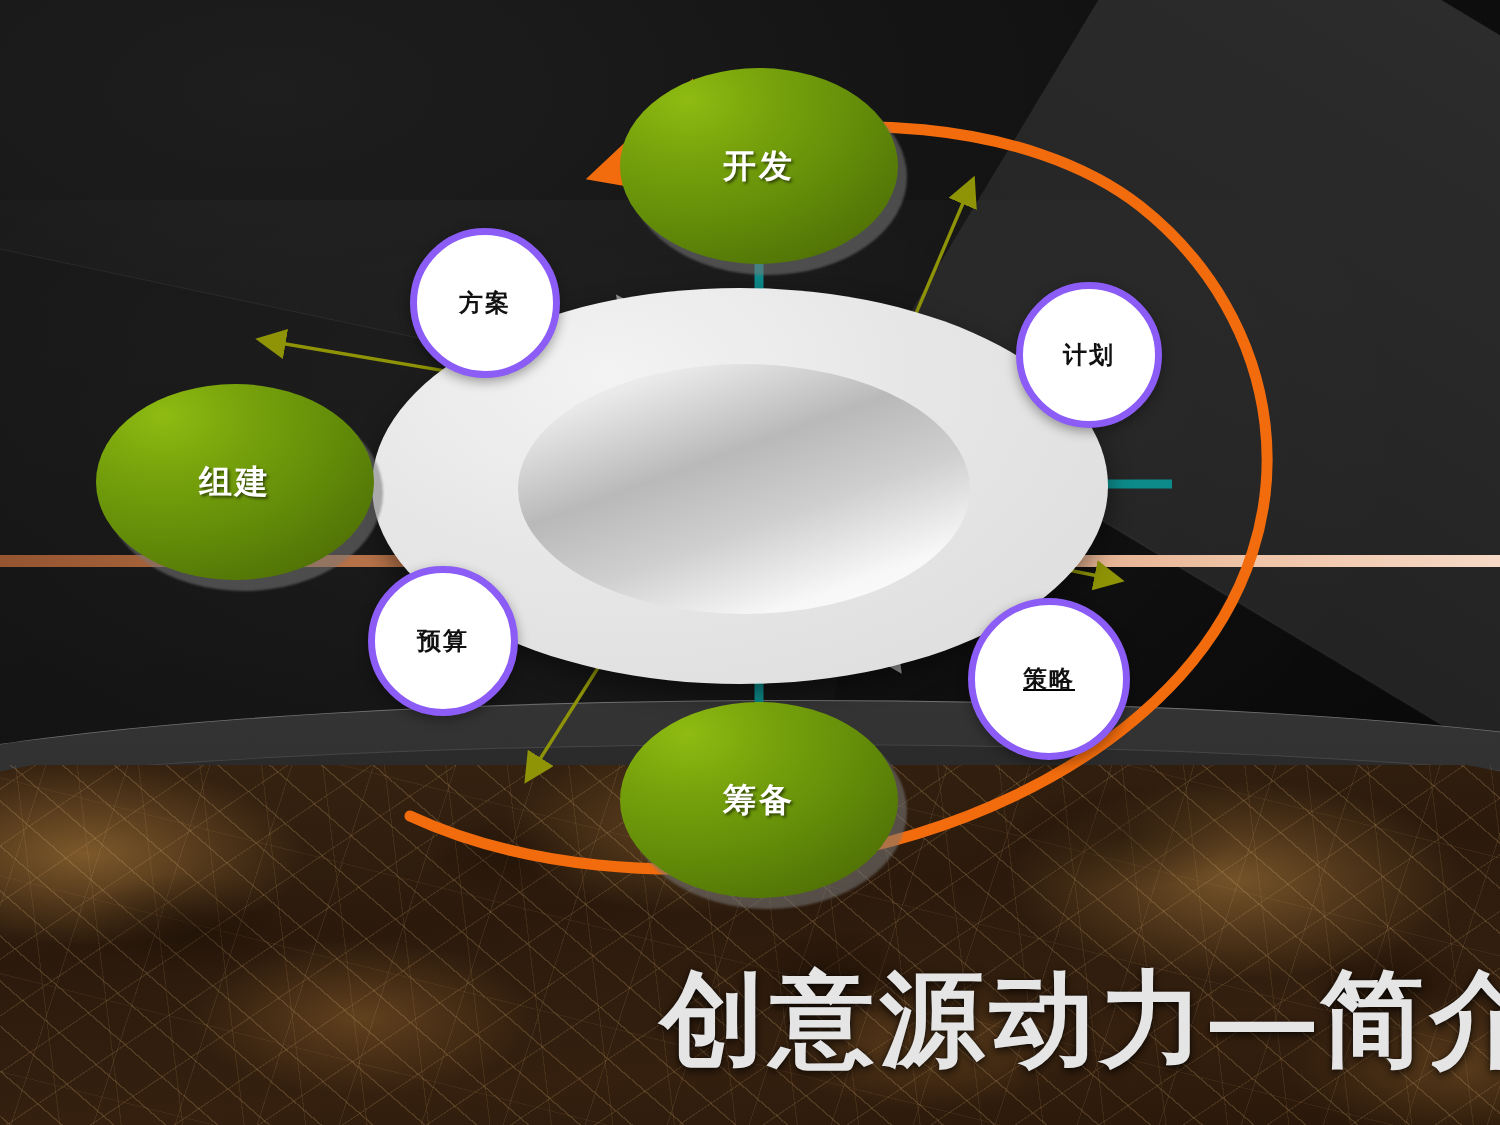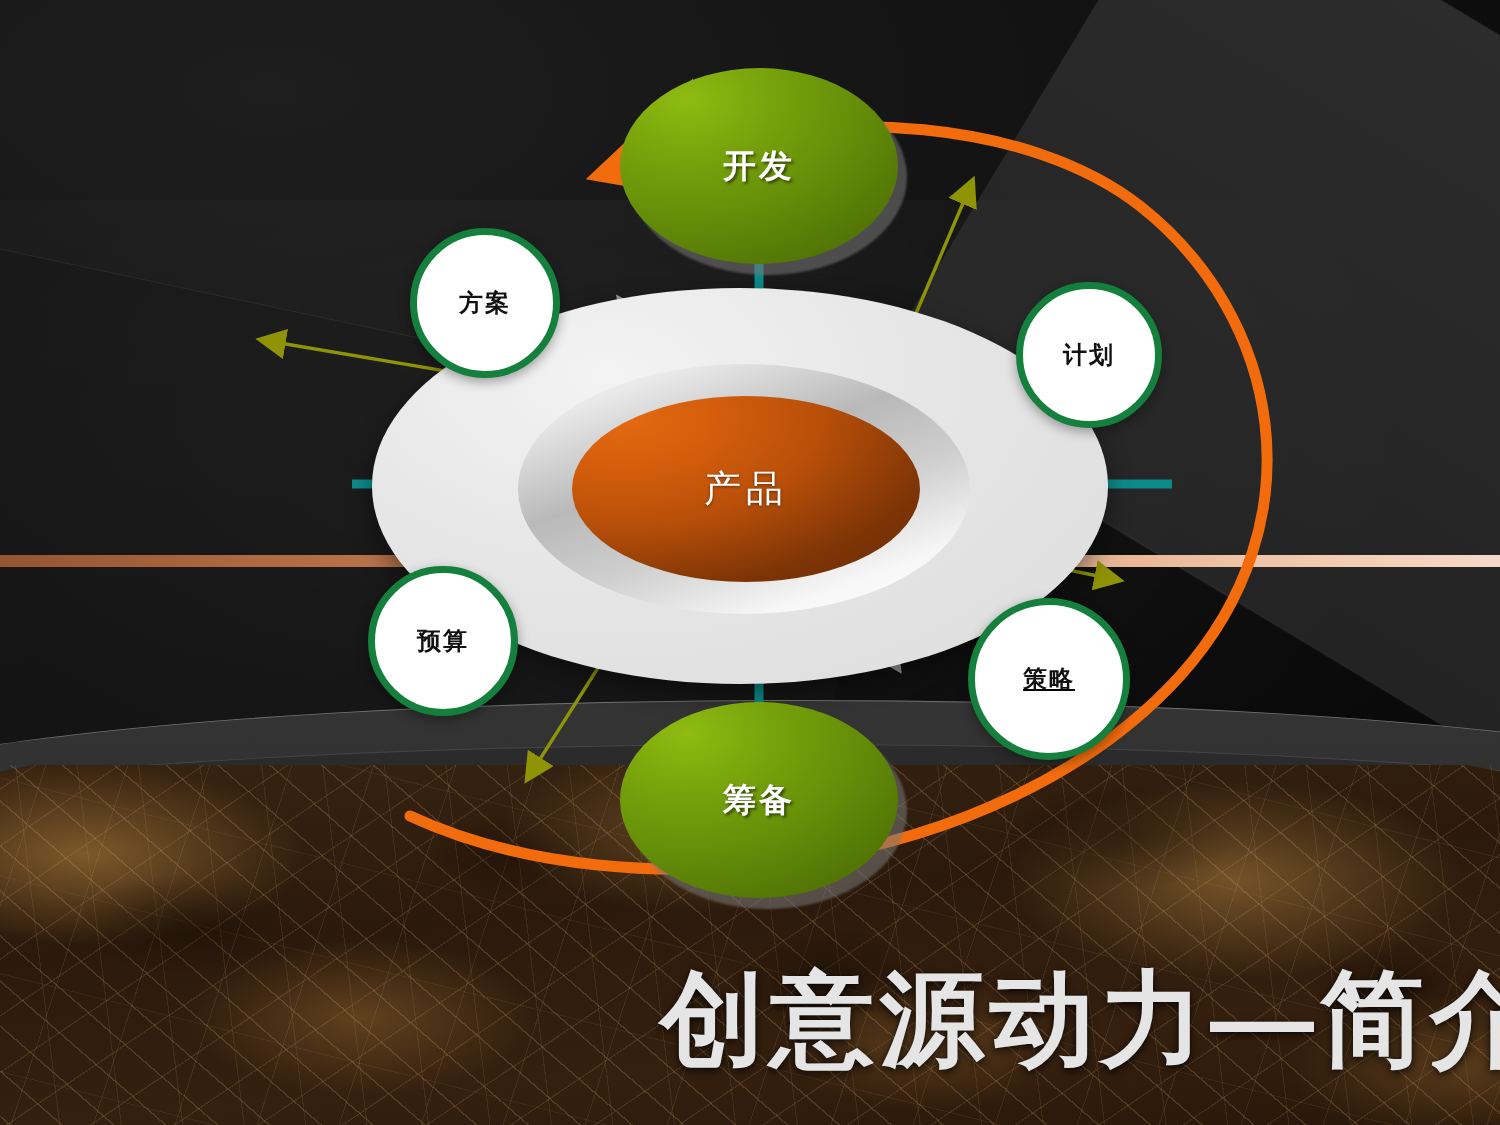--- a/index.html
+++ b/index.html
@@ -188,21 +188,21 @@
   .node .lbl{position:relative;z-index:2;}
 
   .node-top   {left:620px;top:68px;  width:278px;height:196px;text-align:right;}
   .node-left  {left:96px; top:384px; width:278px;height:196px;}
   .node-right {left:1156px;top:384px;width:278px;height:196px;}
   .node-bottom{left:620px;top:702px; width:278px;height:196px;text-align:right;}
 
   
   .bubble{
     position:absolute;border-radius:50%;
-    background:#fff;border:7px solid #15803d;
+    background:#fff;border:7px solid #8b5cf6;
     display:flex;align-items:center;justify-content:center;
     box-shadow:0 4px 12px rgba(0,0,0,.35);
   }
   .bubble .lbl{
     color:#111;font-weight:bold;font-size:24px;letter-spacing:2px;
   }
   .b-tl{left:410px;top:228px; width:136px;height:136px;}
   .b-tr{left:1016px;top:282px;width:132px;height:132px;}
   .b-bl{left:368px;top:566px; width:136px;height:136px;}
   .b-br{left:968px;top:598px; width:148px;height:148px;text-decoration:underline;}
@@ -278,38 +278,40 @@
       <g stroke="#8f9406" stroke-width="3.4" fill="none">
         <line x1="880" y1="398" x2="972" y2="182" marker-end="url(#mOlive)"></line>
         <line x1="700" y1="414" x2="262" y2="340" marker-end="url(#mOlive)"></line>
         <line x1="918" y1="540" x2="1118" y2="580" marker-end="url(#mOlive)"></line>
         <line x1="650" y1="586" x2="528" y2="778" marker-end="url(#mOlive)"></line>
       </g>
     </svg>
 
     <div class="ring-outer"></div>
     <div class="ring-mid"></div>
-    <div class="core">
-      <span class="core-label">产品</span>
-    </div>
 
     <svg class="ov orange-layer" viewBox="0 0 1500 1125">
       <defs>
         <marker id="mOrange" markerWidth="12" markerHeight="12" refX="4" refY="6" orient="auto">
           <path d="M0,0 L12,6 L0,12 L3.4,6 z" fill="#f26c0d"></path>
         </marker>
       </defs>
       <path d="M1060,150 C840,48 470,92 290,290 C150,446 190,650 330,760 C440,846 640,860 800,812" fill="none" stroke="#f26c0d" stroke-width="11" stroke-linecap="round" transform="rotate(180 735 483)" marker-end="url(#mOrange)"></path>
     </svg>
 
     <div class="node node-top">
       <div class="shadow"></div>
       <div class="body"></div>
       <span class="lbl">开发</span>
     </div>
+    <div class="node node-left">
+      <div class="shadow"></div>
+      <div class="body"></div>
+      <span class="lbl">组建</span>
+    </div>
     <div class="node node-bottom">
       <div class="shadow"></div>
       <div class="body"></div>
       <span class="lbl">筹备</span>
     </div>
 
     <div class="bubble b-tl">
       <span class="lbl">方案</span>
     </div>
     <div class="bubble b-bl">

